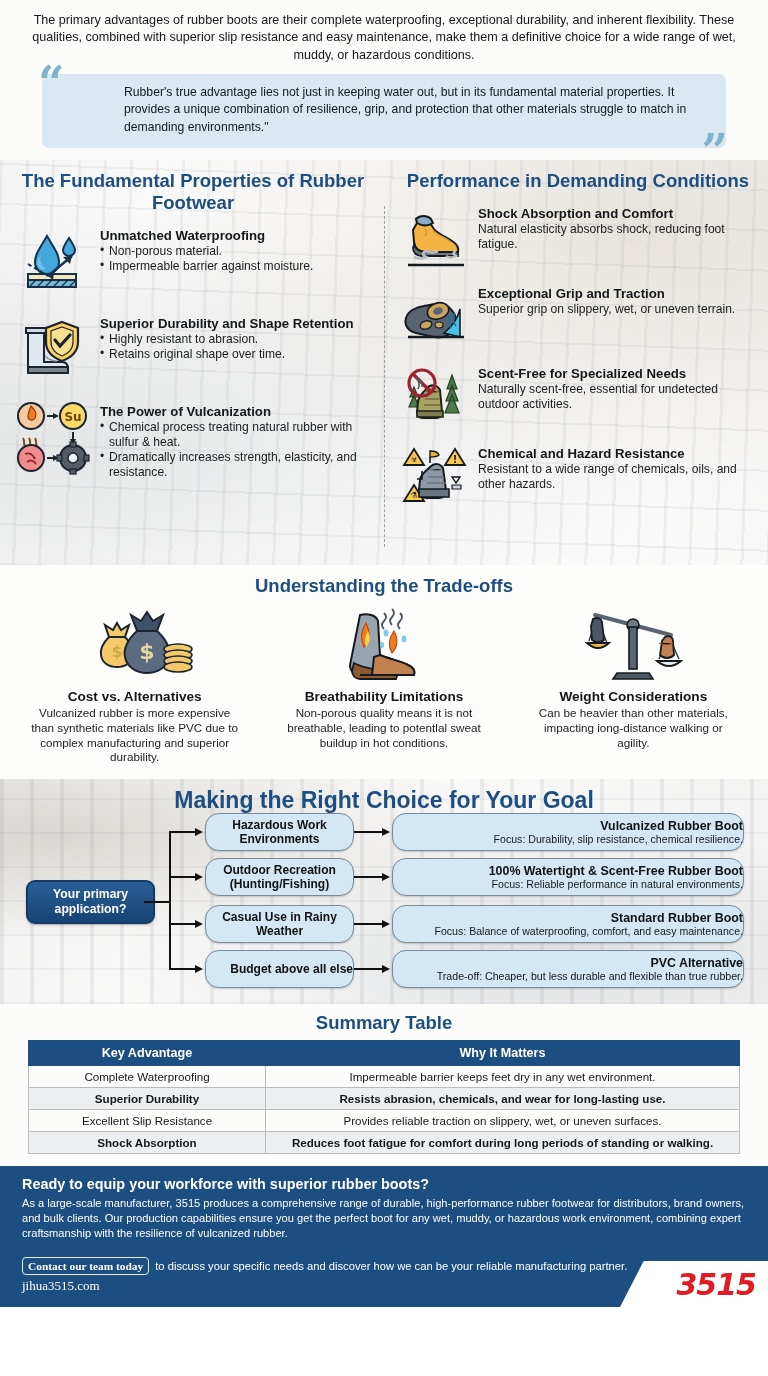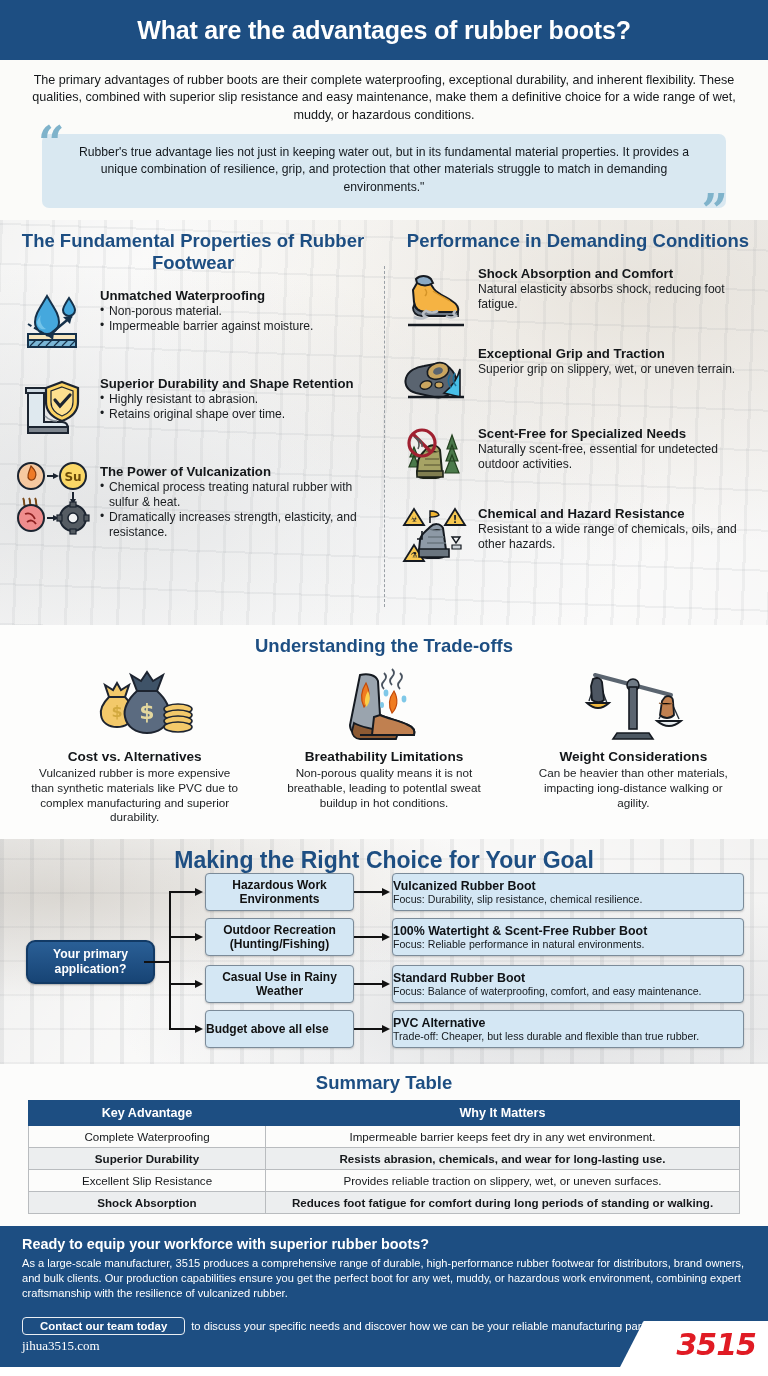--- a/index.html
+++ b/index.html
@@ -25,21 +25,21 @@
   .intro {
     background:#fbfbf9; padding:12px 24px 8px;
   }
   .intro p {
     font-size:12.6px; line-height:1.38; text-align:center; color:#15181b;
   }
   .quote-wrap { position:relative; margin:10px 18px 4px 18px; }
   .quote-box {
     background:#d9e8f1; border-radius:7px; padding:10px 34px 12px 34px;
   }
-  .quote-box p { font-size:12.2px; line-height:1.42; text-align:center; color:#13181d; }
+  .quote-box p { font-size:12.2px; line-height:1.42; text-align:left; color:#13181d;margin-left:48px; }
   .q-mark {
     position:absolute; font-family:"DejaVu Serif", serif; font-size:46px;
     color:#7fb3cb; font-weight:bold; line-height:1;
   }
   .q-open { left:-4px; top:-14px; }
   .q-close { right:-2px; bottom:-26px; }
 
   
   .props {
     position:relative; height:405px; overflow:hidden;
@@ -106,22 +106,22 @@
   .flow-body { position:relative; z-index:2; height:170px; }
   .root-box {
     position:absolute; left:26px; top:66px; width:129px; height:44px;
     background:linear-gradient(180deg,#2a5f96,#174475); border:2px solid #123a65;
     border-radius:9px; color:#fff; font-size:12.2px; font-weight:bold;
     display:flex; align-items:center; justify-content:center; text-align:center;
     line-height:1.2; box-shadow:0 1px 2px rgba(0,0,0,.3);
   }
   .mid-box, .out-box {
     position:absolute; background:#d4e7f4;
-    border:1.6px solid #7b8b99; border-radius:4px;
-    display:flex; flex-direction:column; align-items:flex-start; justify-content:center;
+    border:1.6px solid #7b8b99; border-radius:14px;
+    display:flex; flex-direction:column; align-items:flex-end; justify-content:center;
     text-align:center; box-shadow:0 1px 2px rgba(0,0,0,.18);
   }
   .mid-box { left:205px; width:149px; height:38px; }
   .mid-box span { font-size:12px; font-weight:bold; color:#111; line-height:1.18; }
   .out-box { left:392px; width:352px; height:38px; }
   .out-box .t { font-size:12.4px; font-weight:bold; color:#0f1216; line-height:1.15; }
   .out-box .s { font-size:10.6px; color:#15191d; line-height:1.2; }
   .flow svg.lines { position:absolute; inset:0; width:100%; height:170px; z-index:1; }
 
   
@@ -132,23 +132,23 @@
   th:first-child { width:237px; }
   td { font-size:11.6px; padding:4px 6px; text-align:center; border:1px solid #b9bcbf; color:#15181b; }
   tr.alt td { background:#eceeef;font-weight:bold; }
 
   
   .footer { background:#1d4e82; color:#fff; padding:10px 22px 0; height:141px; position:relative; overflow:hidden; }
   .footer h3 { font-size:14.4px; font-weight:bold; margin-bottom:4px; }
   .footer p.body { font-size:11.1px; line-height:1.34; margin-bottom:16px; }
   .cta-row { display:flex; align-items:center; gap:6px; flex-wrap:wrap; }
   .cta-btn {
-    border:1.4px solid #e9eef3; border-radius:4px; padding:2px 17px;
+    border:1.4px solid #e9eef3; border-radius:4px; padding:2px 5px;
     font-size:11.4px; font-weight:bold; color:#fff; background:transparent;
-    font-family:Liberation Sans, sans-serif; cursor:pointer;
+    font-family:Liberation Serif, serif; cursor:pointer;
   }
   .cta-text { font-size:11.2px; }
   .site { font-size:13px; margin-top:3px;font-family:Liberation Serif, serif; }
   .logo-wrap {
     position:absolute; right:0; bottom:0; width:148px; height:46px;
   }
   .logo-shape {
     position:absolute; inset:0; background:#fff;
     clip-path:polygon(16% 0, 100% 0, 100% 100%, 0 100%);
   }
@@ -156,23 +156,20 @@
     position:absolute; right:12px; top:6px; font-size:30px; font-weight:bold;
     font-style:italic; color:#e01b24; letter-spacing:-1px;
     font-family:"DejaVu Sans", sans-serif;
   }
 </style>
 </head>
 <body>
 
 <div class="page">
 
-  <div class="header">
-    <h1>What are the advantages of rubber boots?</h1>
-  </div>
 
   <div class="intro">
     <p>The primary advantages of rubber boots are their complete waterproofing, exceptional durability, and inherent flexibility. These qualities, combined with superior slip resistance and easy maintenance, make them a definitive choice for a wide range of wet, muddy, or hazardous conditions.</p>
     <div class="quote-wrap">
       <span class="q-mark q-open">“</span>
       <div class="quote-box">
         <p>Rubber's true advantage lies not just in keeping water out, but in its fundamental material properties. It provides a unique combination of resilience, grip, and protection that other materials struggle to match in demanding environments."</p>
       </div>
       <span class="q-mark q-close">”</span>
     </div>

